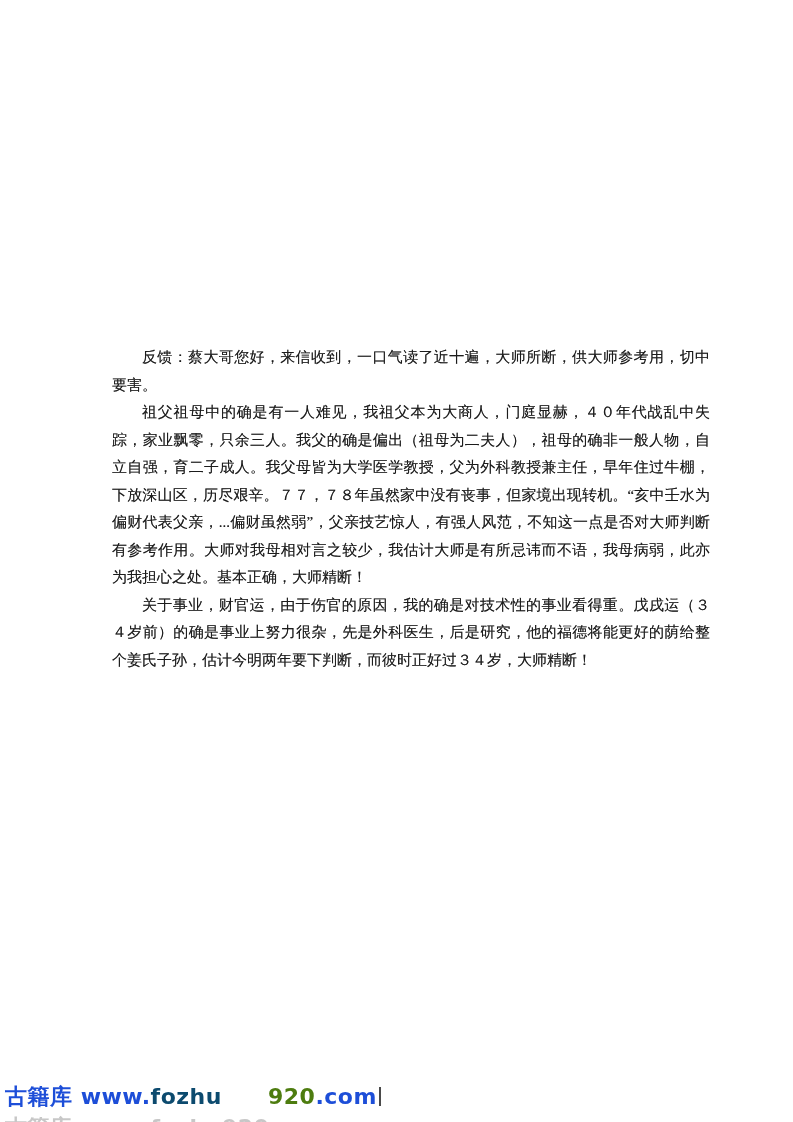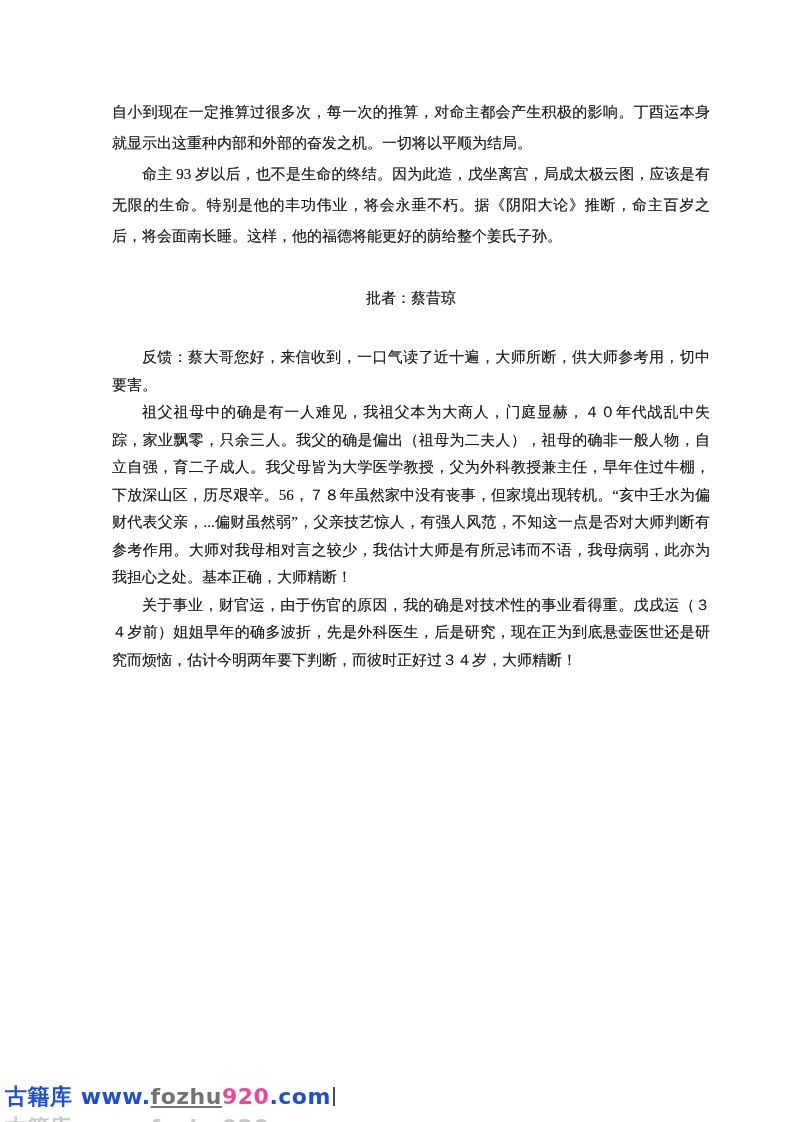--- a/index.html
+++ b/index.html
@@ -62,22 +62,22 @@
     top: 1084px;
     font-family: "DejaVu Sans", "Liberation Sans", sans-serif;
     font-weight: 700;
     font-size: 22px;
     line-height: 26px;
     letter-spacing: 0.5px;
     white-space: nowrap;
     filter: blur(0.3px);
   }
   .wm-dark  { color: #1d4ed8; }
-  .wm-green { color: #737373; text-decoration: underline; }
-  .wm-red   { color: #ec4899; }
+  .wm-green { color: #0c4a6e; }
+  .wm-red   { color: #4d7c0f; margin-left: 46px; }
   .wm-bar {
     display: inline-block;
     width: 2px;
     height: 19px;
     background: #4a4a4a;
     margin-left: 2px;
     vertical-align: -2px;
   }
   .watermark-ghost {
     position: absolute;
@@ -91,30 +91,25 @@
     color: #9a9a9a;
     opacity: 0.55;
     filter: blur(0.6px);
   }
 </style>
 </head>
 <body>
 
 <div class="page">
 
-  <div class="text-block-1">
-    <p>自小到现在一定推算过很多次，每一次的推算，对命主都会产生积极的影响。丁酉运本身就显示出这重种内部和外部的奋发之机。一切将以平顺为结局。</p>
-    <p class="indent">命主 93 岁以后，也不是生命的终结。因为此造，戊坐离宫，局成太极云图，应该是有无限的生命。特别是他的丰功伟业，将会永垂不朽。据《阴阳大论》推断，命主百岁之后，将会面南长睡。这样，他的福德将能更好的荫给整个姜氏子孙。</p>
-    <p class="byline">批者：蔡昔琼</p>
-  </div>
 
   <div class="text-block-2">
     <p class="indent">反馈：蔡大哥您好，来信收到，一口气读了近十遍，大师所断，供大师参考用，切中要害。</p>
-    <p class="indent">祖父祖母中的确是有一人难见，我祖父本为大商人，门庭显赫，４０年代战乱中失踪，家业飘零，只余三人。我父的确是偏出（祖母为二夫人），祖母的确非一般人物，自立自强，育二子成人。我父母皆为大学医学教授，父为外科教授兼主任，早年住过牛棚，下放深山区，历尽艰辛。56，７８年虽然家中没有丧事，但家境出现转机。“亥中壬水为偏财代表父亲，...偏财虽然弱”，父亲技艺惊人，有强人风范，不知这一点是否对大师判断有参考作用。大师对我母相对言之较少，我估计大师是有所忌讳而不语，我母病弱，此亦为我担心之处。基本正确，大师精断！</p>
-    <p class="indent">关于事业，财官运，由于伤官的原因，我的确是对技术性的事业看得重。戊戌运（３４岁前）姐姐早年的确多波折，先是外科医生，后是研究，现在正为到底悬壶医世还是研究而烦恼，估计今明两年要下判断，而彼时正好过３４岁，大师精断！</p>
+    <p class="indent">祖父祖母中的确是有一人难见，我祖父本为大商人，门庭显赫，４０年代战乱中失踪，家业飘零，只余三人。我父的确是偏出（祖母为二夫人），祖母的确非一般人物，自立自强，育二子成人。我父母皆为大学医学教授，父为外科教授兼主任，早年住过牛棚，下放深山区，历尽艰辛。７７，７８年虽然家中没有丧事，但家境出现转机。“亥中壬水为偏财代表父亲，...偏财虽然弱”，父亲技艺惊人，有强人风范，不知这一点是否对大师判断有参考作用。大师对我母相对言之较少，我估计大师是有所忌讳而不语，我母病弱，此亦为我担心之处。基本正确，大师精断！</p>
+    <p class="indent">关于事业，财官运，由于伤官的原因，我的确是对技术性的事业看得重。戊戌运（３４岁前）的确是事业上努力很杂，先是外科医生，后是研究，他的福德将能更好的荫给整个姜氏子孙，估计今明两年要下判断，而彼时正好过３４岁，大师精断！</p>
   </div>
 
   <div class="watermark">
     <span class="wm-dark">古籍库 </span><span class="wm-dark">www.</span><span class="wm-green">fozhu</span><span class="wm-red">920</span><span class="wm-dark">.com</span><span class="wm-bar"></span>
   </div>
 
   <div class="watermark-ghost">古籍库 www.fozhu920.com</div>
 
 </div>
 

